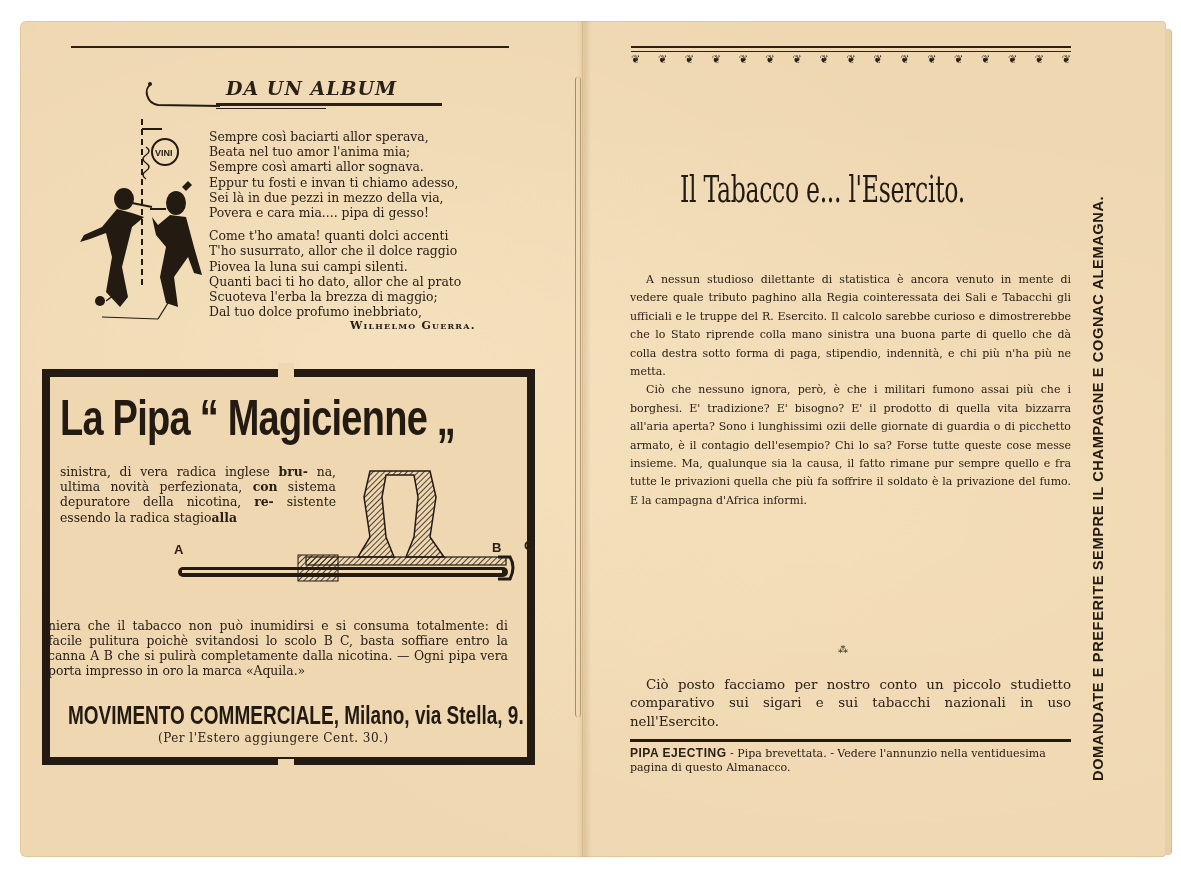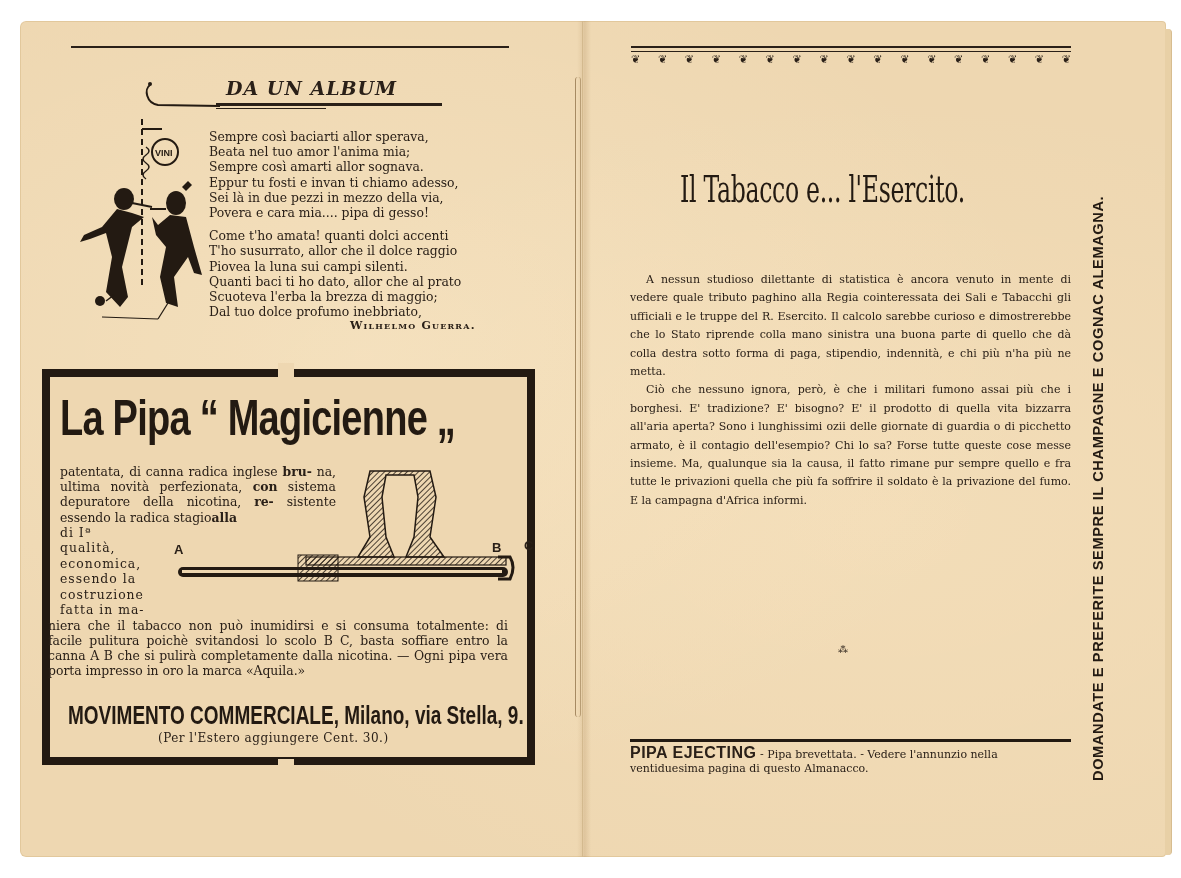--- a/index.html
+++ b/index.html
@@ -93,21 +93,21 @@
     .article {
       position:absolute; left:610px; top:250px; width:441px; font-size:11px; line-height:18.4px;
       text-align:justify; color:#2a2018;
     }
     .article p { margin:0; text-indent:16px; }
     .asterism { position:absolute; left:818px; top:625px; font-size:10px; line-height:8px; text-align:center; }
     .article2 { position:absolute; left:610px; top:655px; width:441px; font-size:13.4px; line-height:18.4px; text-align:justify; }
     .article2 p { margin:0; text-indent:16px; }
     .foot-rule { position:absolute; left:610px; top:718px; width:441px; height:3px; background:#231a12; }
     .footnote { position:absolute; left:610px; top:725px; width:441px; font-size:11px; line-height:14px; }
-    .footnote .brand { font-family:"Liberation Sans", sans-serif; font-weight:bold; font-size:16px; letter-spacing:0.5px; }
+    .footnote .brand { font-family:"Liberation Sans", sans-serif; font-weight:bold; font-size:12px; letter-spacing:0.5px; }
     .vertical-ad {
       position:absolute; left:1070px; top:760px; transform-origin:left top; transform:rotate(-90deg);
       font-family:"Liberation Sans", sans-serif; font-weight:bold; font-size:14.6px; white-space:nowrap;
       letter-spacing:0.6px; color:#231a12;
     }
   </style>
 </head>
 <body>
 
 <div class="spread">
@@ -168,31 +168,24 @@
     </div>
   </div>
   <div class="poem-author">Wilhelmo Guerra.</div>
 
   <div class="ad-box"></div>
   <div class="ad-notch-top"></div>
   <div class="ad-notch-bottom"></div>
   <div class="ad-title">La Pipa “ Magicienne „</div>
 
   <div class="ad-intro">
-    <span>patentata, di canna radica inglese </span><span class="b">bru-</span>
+    <span>sinistra, di vera radica inglese </span><span class="b">bru-</span>
     <span>na, ultima novità perfezionata, </span><span class="b">con</span>
     <span>sistema depuratore della nicotina, </span><span class="b">re-</span>
     <span>sistente essendo la radica stagio</span><span class="b">alla</span>
-  </div>
-  <div class="ad-side">
-    <div>di Iª qualità,</div>
-    <div>economica,</div>
-    <div>essendo la</div>
-    <div>costruzione</div>
-    <div>fatta in ma-</div>
   </div>
 
   <svg class="pipe-svg" width="350" height="125" viewBox="0 0 350 125">
     <defs>
       <pattern id="hatch" width="4" height="4" patternUnits="userSpaceOnUse" patternTransform="rotate(45)">
         <line x1="0" y1="0" x2="0" y2="4" stroke="#231a12" stroke-width="1.6"></line>
       </pattern>
     </defs>
 
     <path d="M202 4 L262 4 L268 30 L262 70 L276 90 L238 90 L246 70 L250 30 L246 8 L218 8 L214 30 L218 70 L226 90 L190 90 L202 70 L196 30 Z" fill="url(#hatch)" stroke="#231a12" stroke-width="1.5"></path>
@@ -237,20 +230,23 @@
 
   <div class="article-title">Il Tabacco e... l'Esercito.</div>
 
   <div class="article">
     <p>A nessun studioso dilettante di statistica è ancora venuto in mente di vedere quale tributo paghino alla Regia cointeressata dei Sali e Tabacchi gli ufficiali e le truppe del R. Esercito. Il calcolo sarebbe curioso e dimostrerebbe che lo Stato riprende colla mano sinistra una buona parte di quello che dà colla destra sotto forma di paga, stipendio, indennità, e chi più n'ha più ne metta.</p>
     <p>Ciò che nessuno ignora, però, è che i militari fumono assai più che i borghesi. E' tradizione? E' bisogno? E' il prodotto di quella vita bizzarra all'aria aperta? Sono i lunghissimi ozii delle giornate di guardia o di picchetto armato, è il contagio dell'esempio? Chi lo sa? Forse tutte queste cose messe insieme. Ma, qualunque sia la causa, il fatto rimane pur sempre quello e fra tutte le privazioni quella che più fa soffrire il soldato è la privazione del fumo. E la campagna d'Africa informi.</p>
   </div>
 
   <div class="asterism">⁂</div>
 
+  <div class="article2">
+    <p>Ciò posto facciamo per nostro conto un piccolo studietto comparativo sui sigari e sui tabacchi nazionali in uso nell'Esercito.</p>
+  </div>
 
   <div class="foot-rule"></div>
   <div class="footnote">
     <span class="brand">PIPA EJECTING</span><span> - Pipa brevettata. - Vedere l'annunzio nella ventiduesima pagina di questo Almanacco.</span>
   </div>
 
   <div class="vertical-ad">DOMANDATE E PREFERITE SEMPRE IL CHAMPAGNE E COGNAC ALEMAGNA.</div>
 </div>
 
 </body></html>

